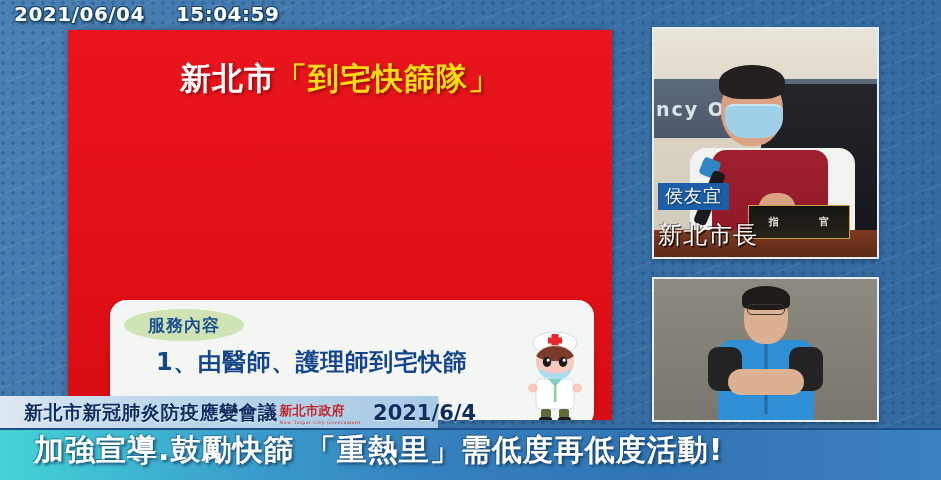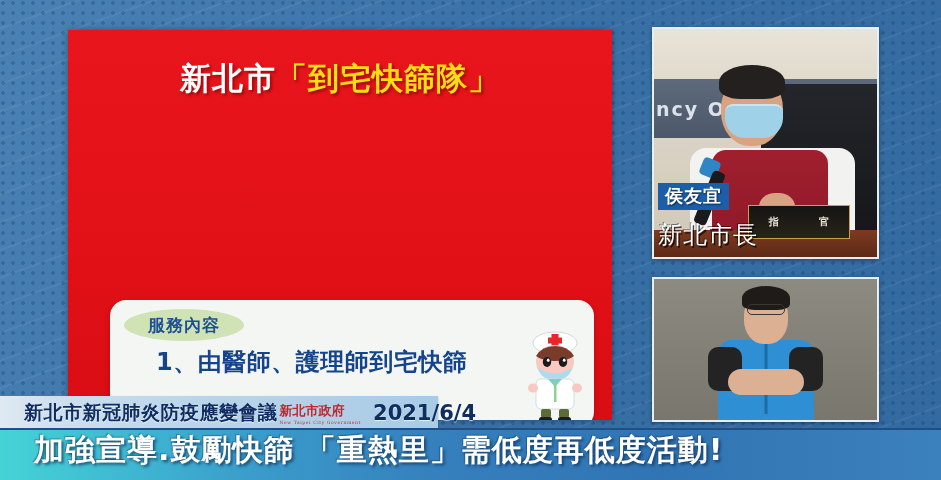--- a/index.html
+++ b/index.html
@@ -190,21 +190,21 @@
   }
 
   .lower-third {
     position: absolute; left: 4px; bottom: 6px;
     z-index: 5;
   }
   .lt-name {
     display: inline-block;
     background: #1c5fa8;
     color: #ffffff;
-    font-size: 18px; font-weight: 700;
+    font-size: 18px; font-weight: 400;
     padding: 1px 7px 2px 7px;
     letter-spacing: 1px;
     text-shadow: 1px 1px 2px rgba(0,0,0,0.6);
   }
   .lt-title {
     margin-top: 9px;
     color: #ffffff;
     font-size: 24px; font-weight: 400;
     letter-spacing: 1px;
     text-shadow: 1.5px 1.5px 0 rgba(0,0,0,0.7), -1px -1px 0 rgba(0,0,0,0.45);
@@ -270,20 +270,25 @@
     letter-spacing: 1px;
     white-space: nowrap;
     text-shadow: 2px 2px 3px rgba(12,48,88,0.75), -1px -1px 1px rgba(12,48,88,0.4);
   }
 </style>
 </head>
 <body>
 
 <div id="stage">
 
+  <div class="clock">
+    <span>2021/06/04</span>
+    <span class="sep"></span>
+    <span>15:04:59</span>
+  </div>
 
   <div class="slide">
 
     <div class="slide-title">
       <span>新北市</span><span class="brk">「</span><span class="hl">到宅快篩隊</span><span class="brk">」</span>
     </div>
 
 
     <div class="card card-2">
       <div class="pill">服務內容</div>

